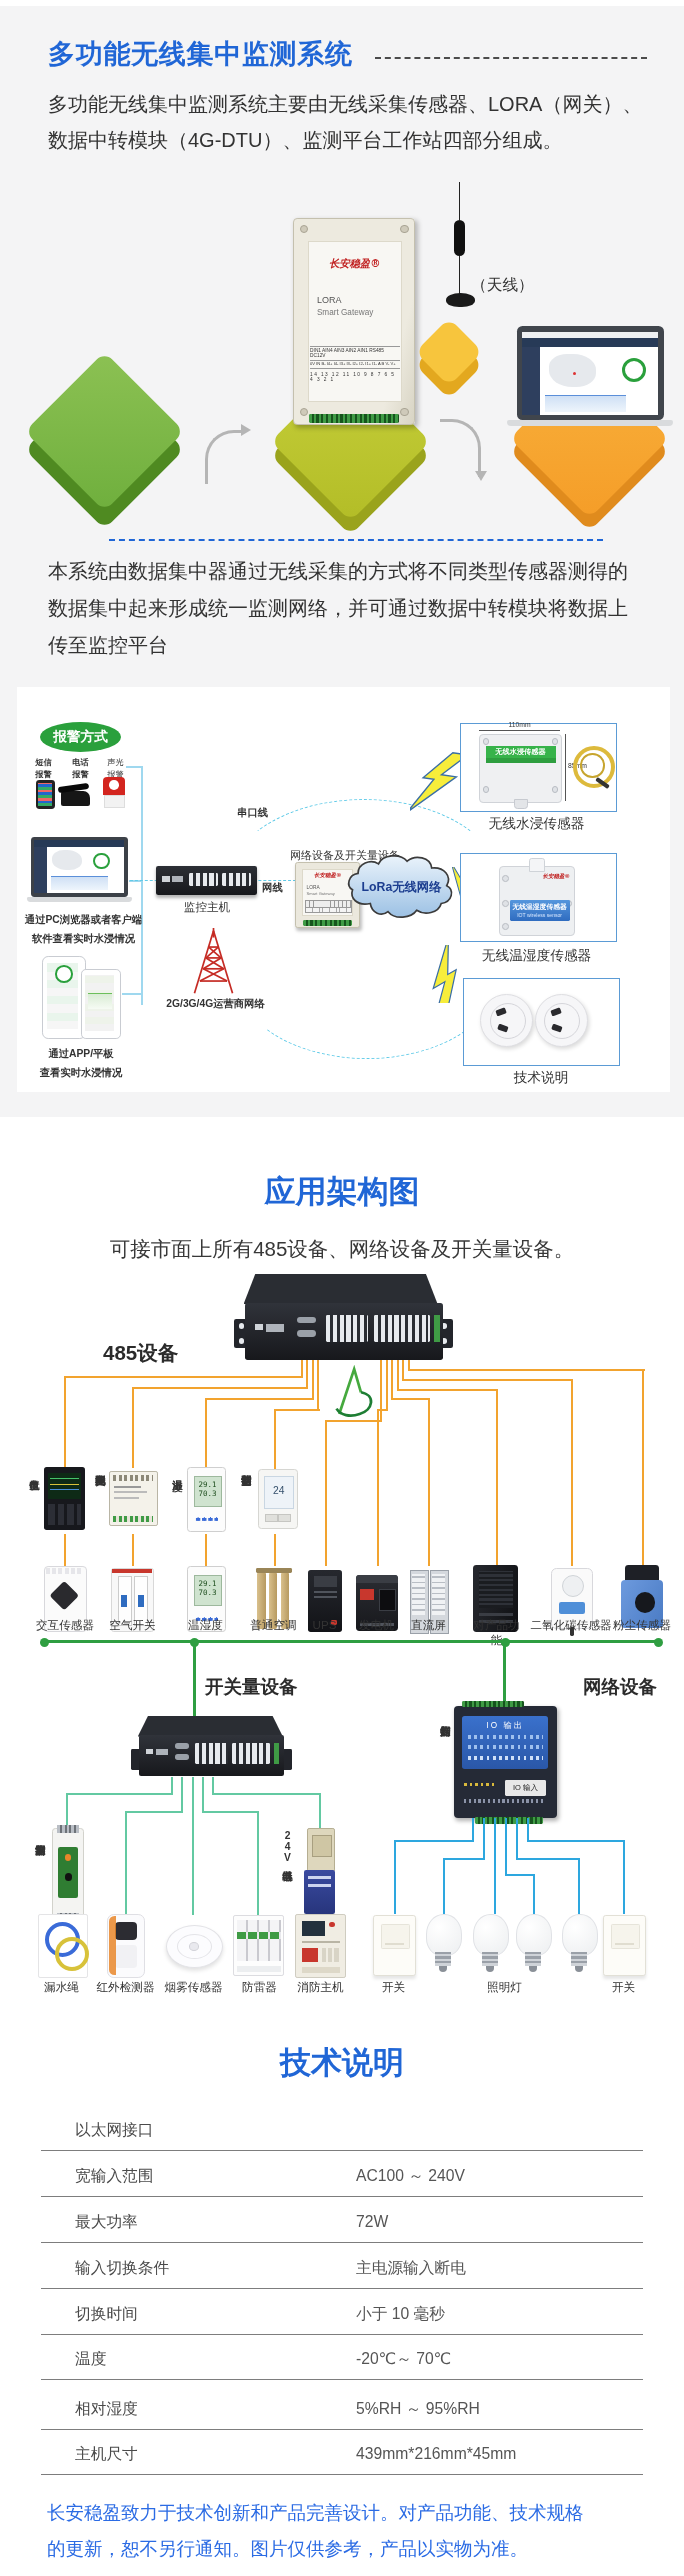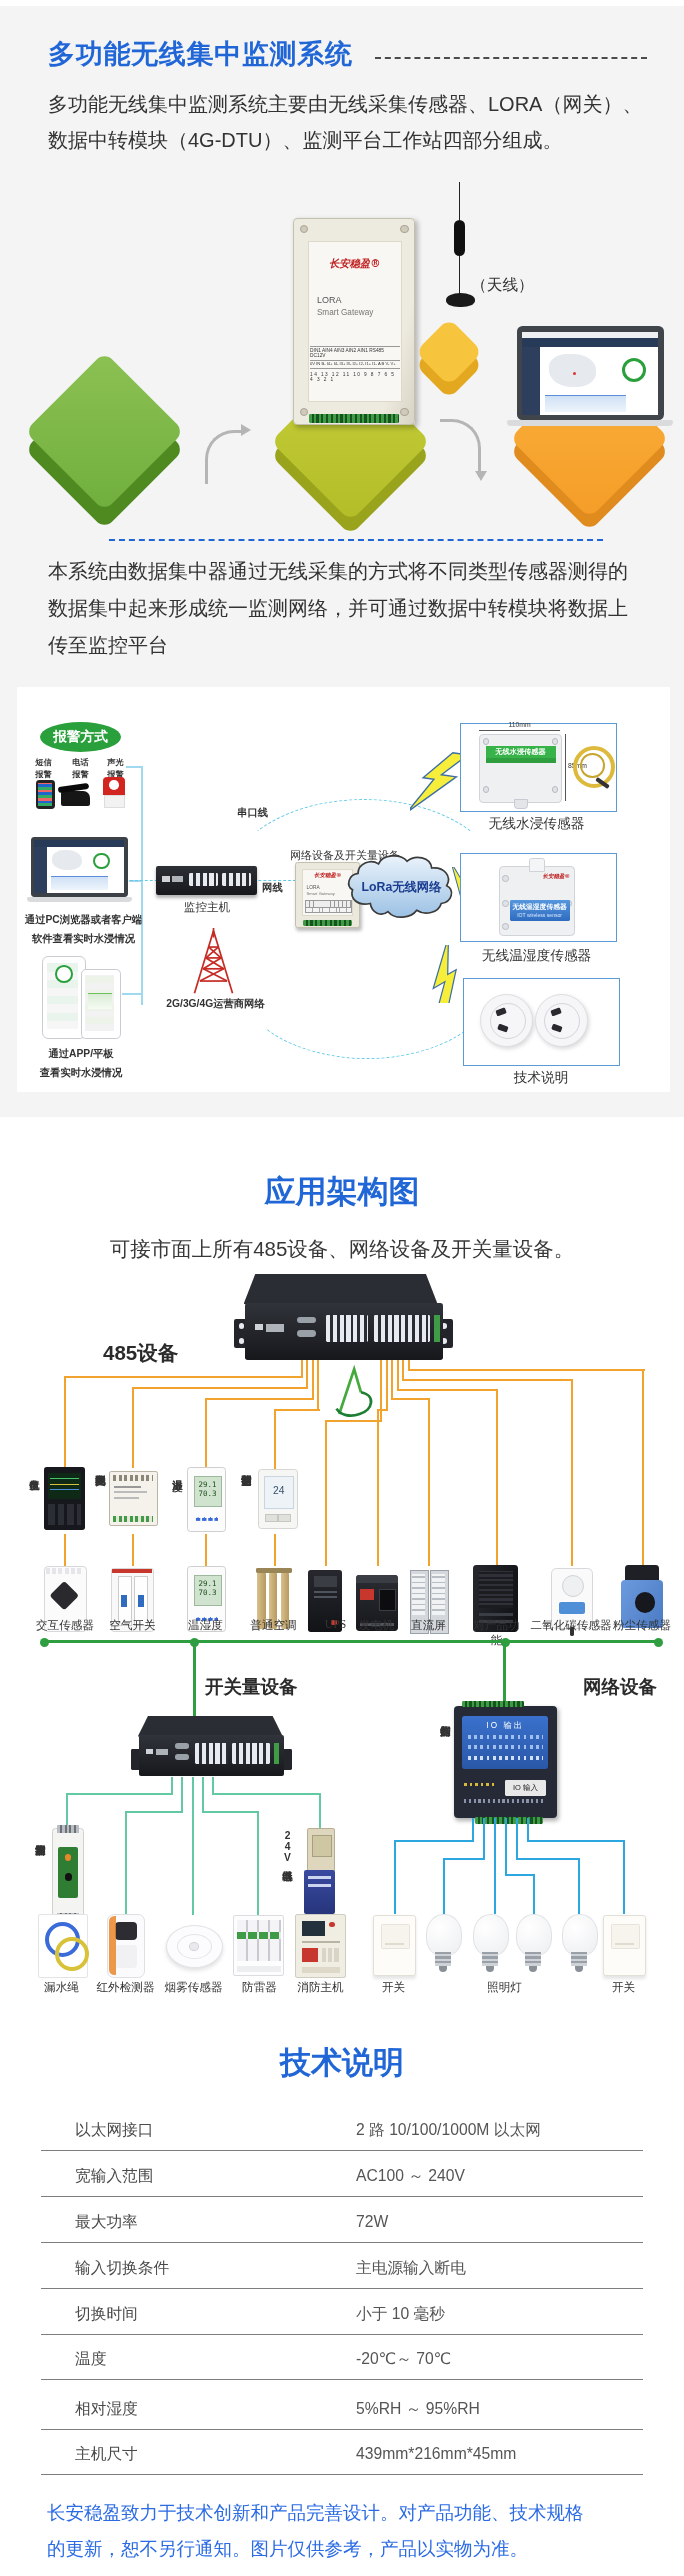--- a/index.html
+++ b/index.html
@@ -102,21 +102,21 @@
 传至监控平台</div>
 
 <div class="abs" style="left:17px;top:687px;width:653px;height:405px;background:#fff;"></div>
 
 <div class="abs ctr" style="left:40px;top:722px;width:81px;height:30px;line-height:30px;background:#2aa03c;border-radius:50%;color:#fff;font-size:13.7px;font-weight:bold;">报警方式</div>
 
 <div class="abs pre ctr" style="left:27px;top:757px;width:33px;font-size:8.2px;font-weight:bold;line-height:11.6px;">短信
 报警</div>
 <div class="abs pre ctr" style="left:64px;top:757px;width:33px;font-size:8.2px;font-weight:bold;line-height:11.6px;">电话
 报警</div>
-<div class="abs pre ctr" style="left:99px;top:757px;width:33px;font-size:8.2px;font-weight:bold;line-height:11.6px;">声光
+<div class="abs pre ctr" style="left:99px;top:757px;width:33px;font-size:8.2px;font-weight:normal;line-height:11.6px;">声光
 报警</div>
 <div class="abs" style="left:36px;top:780px;width:18.5px;height:29px;background:#222;border-radius:3.4px;">
   <div class="abs" style="left:2.1px;top:2.7px;width:14.4px;height:23px;background:repeating-linear-gradient(0deg,#3a6 0 2.7px,#26c 2.7px 5.5px,#e66 5.5px 8.2px);"></div>
 </div>
 <div class="abs" style="left:58px;top:784px;width:34px;height:23px;">
   <div class="abs" style="left:2.7px;top:6.8px;width:29px;height:15px;background:#161616;border-radius:2.7px 6.8px 2.1px 2.1px;"></div>
   <div class="abs" style="left:0px;top:1.4px;width:31px;height:6.2px;background:#090909;border-radius:3.4px;transform:rotate(-8deg);"></div>
 </div>
 <div class="abs" style="left:103px;top:777px;width:22px;height:30px;">
   <div class="abs" style="left:0;top:0;width:22px;height:18px;background:#d3251f;border-radius:4.1px 4.1px 0 0;"></div>
@@ -428,21 +428,21 @@
 <div class="abs" style="left:621px;top:1565px;width:42px;height:66px;">
   <div class="abs" style="left:4.1px;top:0;width:34px;height:18px;background:#1e2026;border-radius:3.4px 3.4px 0 0;"></div>
   <div class="abs" style="left:0;top:15px;width:42px;height:48px;background:linear-gradient(120deg,#6d9ade,#4a7bc4);border-radius:4.1px;"></div>
   <div class="abs" style="left:13.7px;top:27px;width:20.5px;height:20.5px;background:#16181d;border-radius:50%;"></div>
 </div>
 
 <div class="devlabel" style="left:31px;top:1618px;width:68px;">交互传感器</div>
 <div class="devlabel" style="left:105px;top:1618px;width:55px;">空气开关</div>
 <div class="devlabel" style="left:185px;top:1618px;width:41px;">温湿度</div>
 <div class="devlabel" style="left:246px;top:1618px;width:55px;">普通空调</div>
-<div class="devlabel" style="left:315px;top:1618px;width:41px;font-family:Liberation Serif, serif;">UPS</div>
+<div class="devlabel" style="left:304px;top:1618px;width:41px;">UPS</div>
 <div class="devlabel" style="left:356px;top:1618px;width:41px;">发电机</div>
 <div class="devlabel" style="left:408px;top:1618px;width:41px;">直流屏</div>
 <div class="devlabel" style="left:469px;top:1618px;width:55px;">对产品功能</div>
 <div class="devlabel" style="left:530px;top:1618px;width:82px;">二氧化碳传感器</div>
 <div class="devlabel" style="left:608px;top:1618px;width:68px;">粉尘传感器</div>
 
 <div class="gl" style="left:42px;top:1640px;width:619px;height:3.4px;"></div>
 <div class="dot" style="left:40px;top:1638px;"></div>
 <div class="dot" style="left:190px;top:1638px;"></div>
 <div class="dot" style="left:501px;top:1638px;"></div>
@@ -597,21 +597,20 @@
 <div class="devlabel" style="left:239px;top:1980px;width:41px;">防雷器</div>
 <div class="devlabel" style="left:293px;top:1980px;width:55px;">消防主机</div>
 <div class="devlabel" style="left:373px;top:1980px;width:41px;">开关</div>
 <div class="devlabel" style="left:484px;top:1980px;width:41px;">照明灯</div>
 <div class="devlabel" style="left:603px;top:1980px;width:41px;">开关</div>
 
 <div class="abs ctr" style="left:0;top:2042px;width:684px;font-size:31px;font-weight:bold;color:#2066d6;">技术说明</div>
 
 <div class="specrow" style="top:2110px;">
   <span class="lab">以太网接口</span>
-  <span class="val">2 路 10/100/1000M 以太网</span>
 </div>
 <div class="specrow" style="top:2156px;">
   <span class="lab">宽输入范围</span>
   <span class="val">AC100 ～ 240V</span>
 </div>
 <div class="specrow" style="top:2202px;">
   <span class="lab">最大功率</span>
   <span class="val">72W</span>
 </div>
 <div class="specrow" style="top:2248px;">

